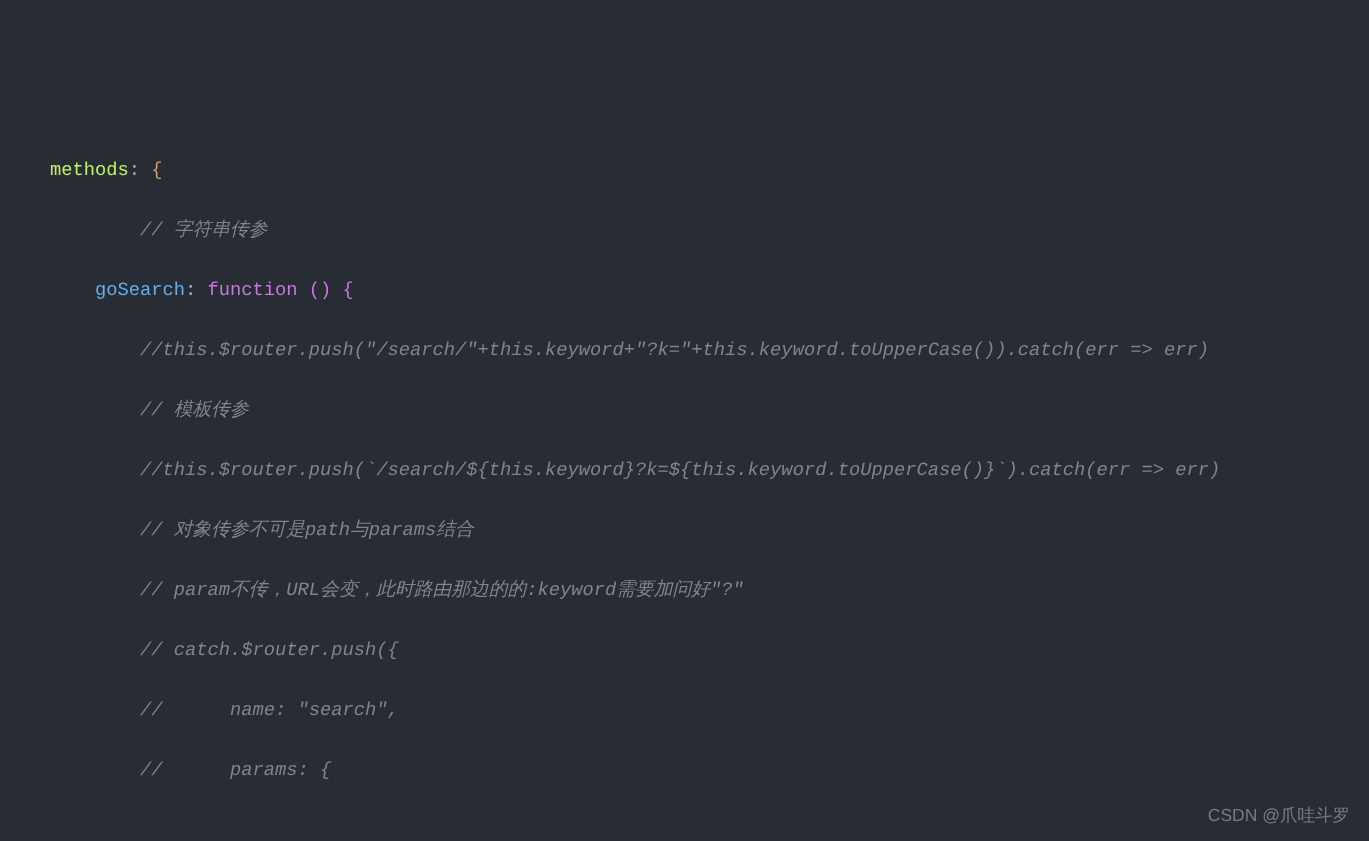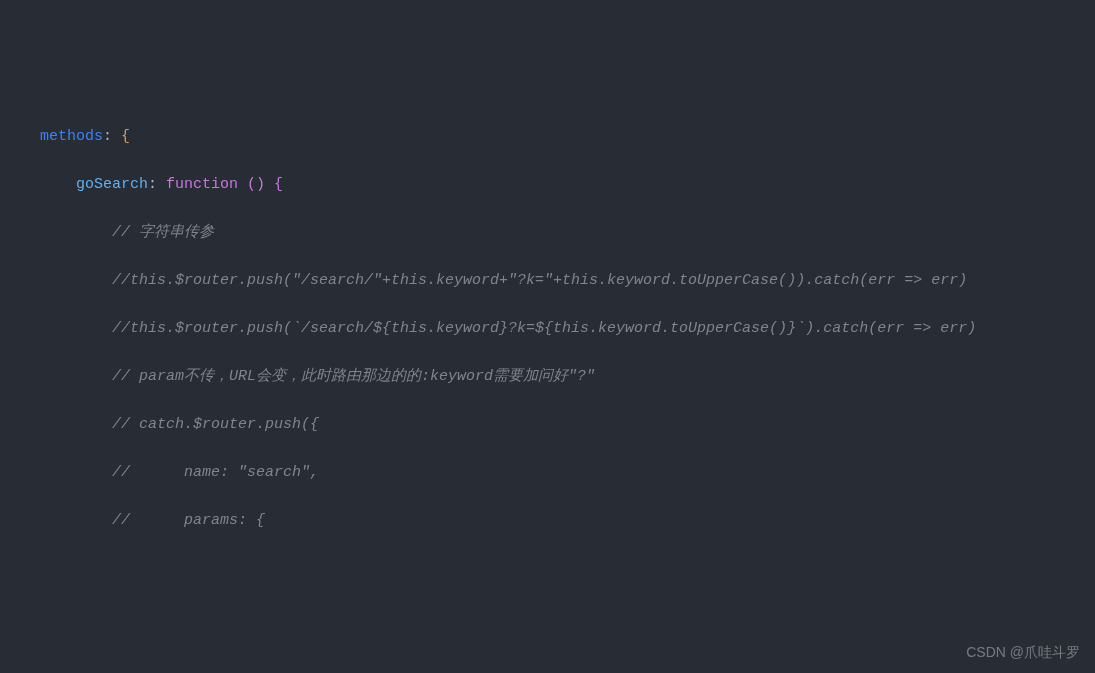--- a/index.html
+++ b/index.html
@@ -20,21 +20,21 @@
       height: 673px;
       overflow: hidden;
     }
     .code-container {
       padding-left: 40px;
     }
     .line {
       display: block;
       min-height: 24px;
     }
-    .c-red { color: #3b82f6; margin-top: 28px; }
+    .c-red { color: #bef264; margin-top: 28px; }
     .c-blue { color: #61afef; }
     .c-purple { color: #c678dd; }
     .c-gray { color: #7f848e; font-style: italic; }
     .c-yellow-brace { color: #d19a66; }
     .c-pink-brace { color: #c678dd; }
     .c-white { color: #abb2bf; }
     
     .watermark {
       position: absolute;
       bottom: 10px;
@@ -44,24 +44,26 @@
       font-family: Liberation Sans, sans-serif;
     }
   </style>
 </head>
 <body>
 
 
 
 <div class="code-container">
 <span class="line"><span class="c-red">methods</span><span class="c-white">: </span><span class="c-yellow-brace">{</span></span>
+<span class="line">        <span class="c-gray">// 字符串传参</span></span>
 <span class="line">    <span class="c-blue">goSearch</span><span class="c-white">: </span><span class="c-purple">function </span><span class="c-pink-brace">() </span><span class="c-pink-brace">{</span></span>
-<span class="line">        <span class="c-gray">// 字符串传参</span></span>
 <span class="line">        <span class="c-gray">//this.$router.push("/search/"+this.keyword+"?k="+this.keyword.toUpperCase()).catch(err =&gt; err)</span></span>
+<span class="line">        <span class="c-gray">// 模板传参</span></span>
 <span class="line">        <span class="c-gray">//this.$router.push(`/search/${this.keyword}?k=${this.keyword.toUpperCase()}`).catch(err =&gt; err)</span></span>
+<span class="line">        <span class="c-gray">// 对象传参不可是path与params结合</span></span>
 <span class="line">        <span class="c-gray">// param不传，URL会变，此时路由那边的的:keyword需要加问好"?"</span></span>
 <span class="line">        <span class="c-gray">// catch.$router.push({</span></span>
 <span class="line">        <span class="c-gray">//      name: "search",</span></span>
 <span class="line">        <span class="c-gray">//      params: {</span></span>
 
 
 
 
 
 

